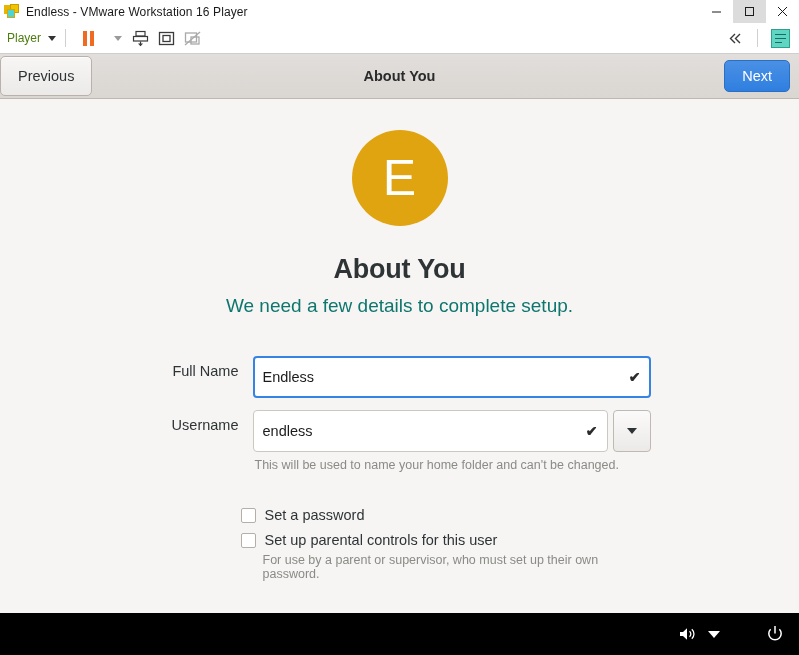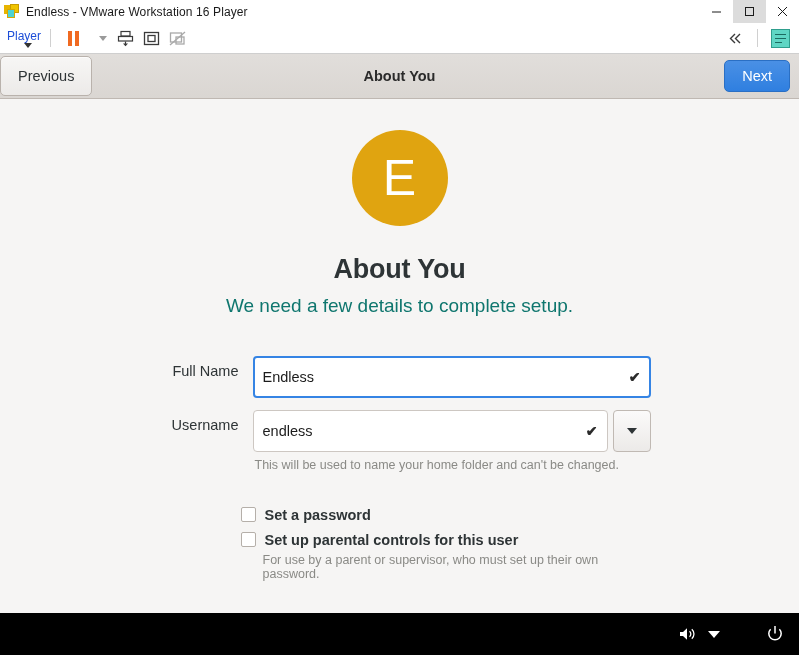--- a/index.html
+++ b/index.html
@@ -85,22 +85,21 @@
     border-bottom: 1px solid #cfcfcf;
     display: flex;
     align-items: center;
     position: relative;
   }
   .player-menu {
     display: flex;
     align-items: center;
     margin-left: 7px;
     font-size: 12px;
-    color: #1d4ed8;
-    flex-direction: column;
+    color: #4d7c0f;
   }
   .caret-down {
     width: 0; height: 0;
     border-left: 4px solid transparent;
     border-right: 4px solid transparent;
     border-top: 5px solid #333;
     margin-left: 7px;
   }
   .caret-down.dim { border-top-color: #9a9a9a; }
   .tb-sep {
@@ -307,21 +306,21 @@
   }
 
   .checks {
     margin-top: 35px;
     padding-left: 92px;
     width: 502px;
     box-sizing: border-box;
   }
   .crow {
     display: flex;
-    font-weight: bold;
+    align-items: center;
   }
   .crow + .crow { margin-top: 9px; }
   .cbox {
     width: 13px;
     height: 13px;
     background: #ffffff;
     border: 1px solid #b5afa9;
     border-radius: 2px;
     flex: none;
   }

